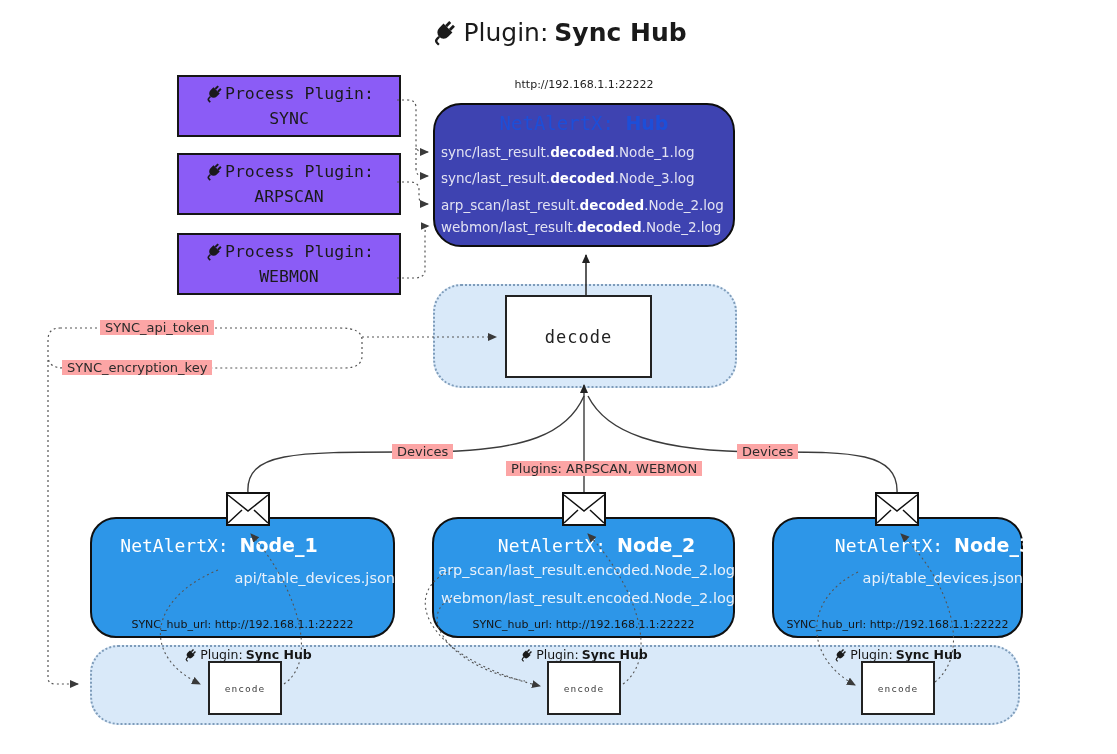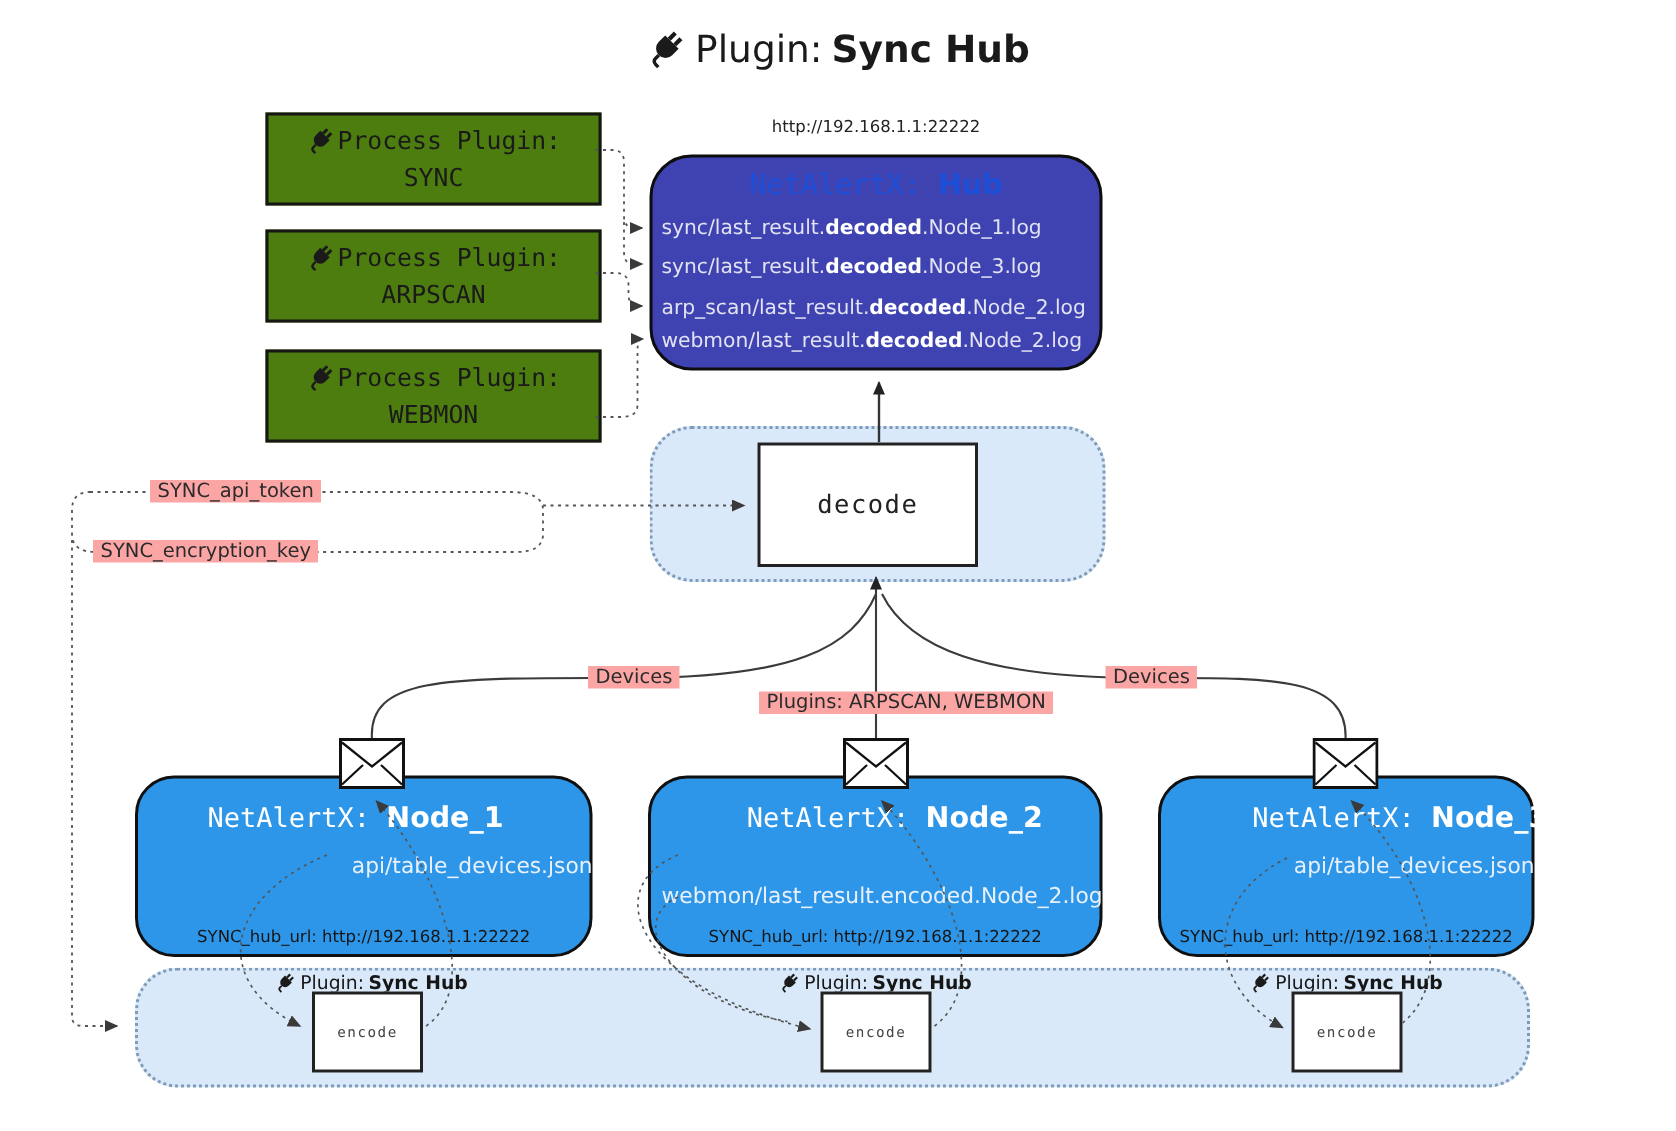--- a/index.html
+++ b/index.html
@@ -7,21 +7,21 @@
           font-family:"DejaVu Sans", sans-serif;color:#1a1a1a;}
   .abs{position:absolute;}
   .mono{font-family:"DejaVu Sans Mono", monospace;}
 
   
   .page-title{left:0;top:18px;width:1117px;display:flex;justify-content:center;align-items:center;
               gap:6px;font-size:25px;z-index:5;}
   .page-title .bold{font-weight:bold;}
 
   
-  .proc-box{width:220px;height:58px;background:#4d7c0f;border:2px solid #161616;z-index:3;
+  .proc-box{width:220px;height:58px;background:#8b5cf6;border:2px solid #161616;z-index:3;
             display:flex;flex-direction:column;align-items:center;justify-content:center;
             font-size:16.5px;line-height:25px;}
   .proc-box .row1{display:flex;align-items:center;gap:2px;}
 
   
   .hub{left:433px;top:103px;width:302px;height:144px;background:var(--hub-fill,#3E43B1);
        border:2px solid #0d0d0d;border-radius:28px;z-index:2;box-sizing:border-box;}
   .hub-url{left:433px;top:78px;width:302px;text-align:center;font-size:11px;color:#222;z-index:3;}
   .hub-title{left:433px;top:112px;width:302px;text-align:center;color:#1d4ed8;font-size:19px;z-index:3;}
   .hub-title .bold{font-weight:bold;font-family:"DejaVu Sans",sans-serif;}
@@ -136,29 +136,30 @@
   <div class="abs hub-log" style="top:219px;"><span>webmon/last_result.</span><b>decoded</b><span>.Node_2.log</span></div>
 
   <div class="abs iobox decode-box mono">
     <span>decode</span>
   </div>
 
   <div class="abs node" style="left:90px;top:517px;width:305px;height:121px;"></div>
   <div class="abs node" style="left:432px;top:517px;width:303px;height:121px;"></div>
   <div class="abs node" style="left:772px;top:517px;width:251px;height:121px;"></div>
 
-  <div class="abs node-title mono" style="left:74px;top:534px;width:258px;padding-left:34px;">
+  <div class="abs node-title mono" style="left:90px;top:534px;width:258px;">
     <span>NetAlertX:</span> <span class="bold">Node_1</span>
   </div>
   <div class="abs node-file" style="left:90px;top:570px;width:305px;">api/table_devices.json</div>
   <div class="abs node-url" style="left:90px;top:618px;width:305px;">SYNC_hub_url: http://192.168.1.1:22222</div>
 
   <div class="abs node-title mono" style="left:432px;top:534px;width:329px;">
     <span>NetAlertX:</span> <span class="bold">Node_2</span>
   </div>
+  <div class="abs node-file" style="left:432px;top:562px;width:303px;">arp_scan/last_result.encoded.Node_2.log</div>
   <div class="abs node-file" style="left:432px;top:590px;width:303px;">webmon/last_result.encoded.Node_2.log</div>
   <div class="abs node-url" style="left:432px;top:618px;width:303px;">SYNC_hub_url: http://192.168.1.1:22222</div>
 
   <div class="abs node-title mono" style="left:808px;top:534px;width:251px;">
     <span>NetAlertX:</span> <span class="bold">Node_3</span>
   </div>
   <div class="abs node-file" style="left:772px;top:570px;width:251px;">api/table_devices.json</div>
   <div class="abs node-url" style="left:772px;top:618px;width:251px;">SYNC_hub_url: http://192.168.1.1:22222</div>
 
   <svg class="layer" width="1117" height="754" viewBox="0 0 1117 754">

